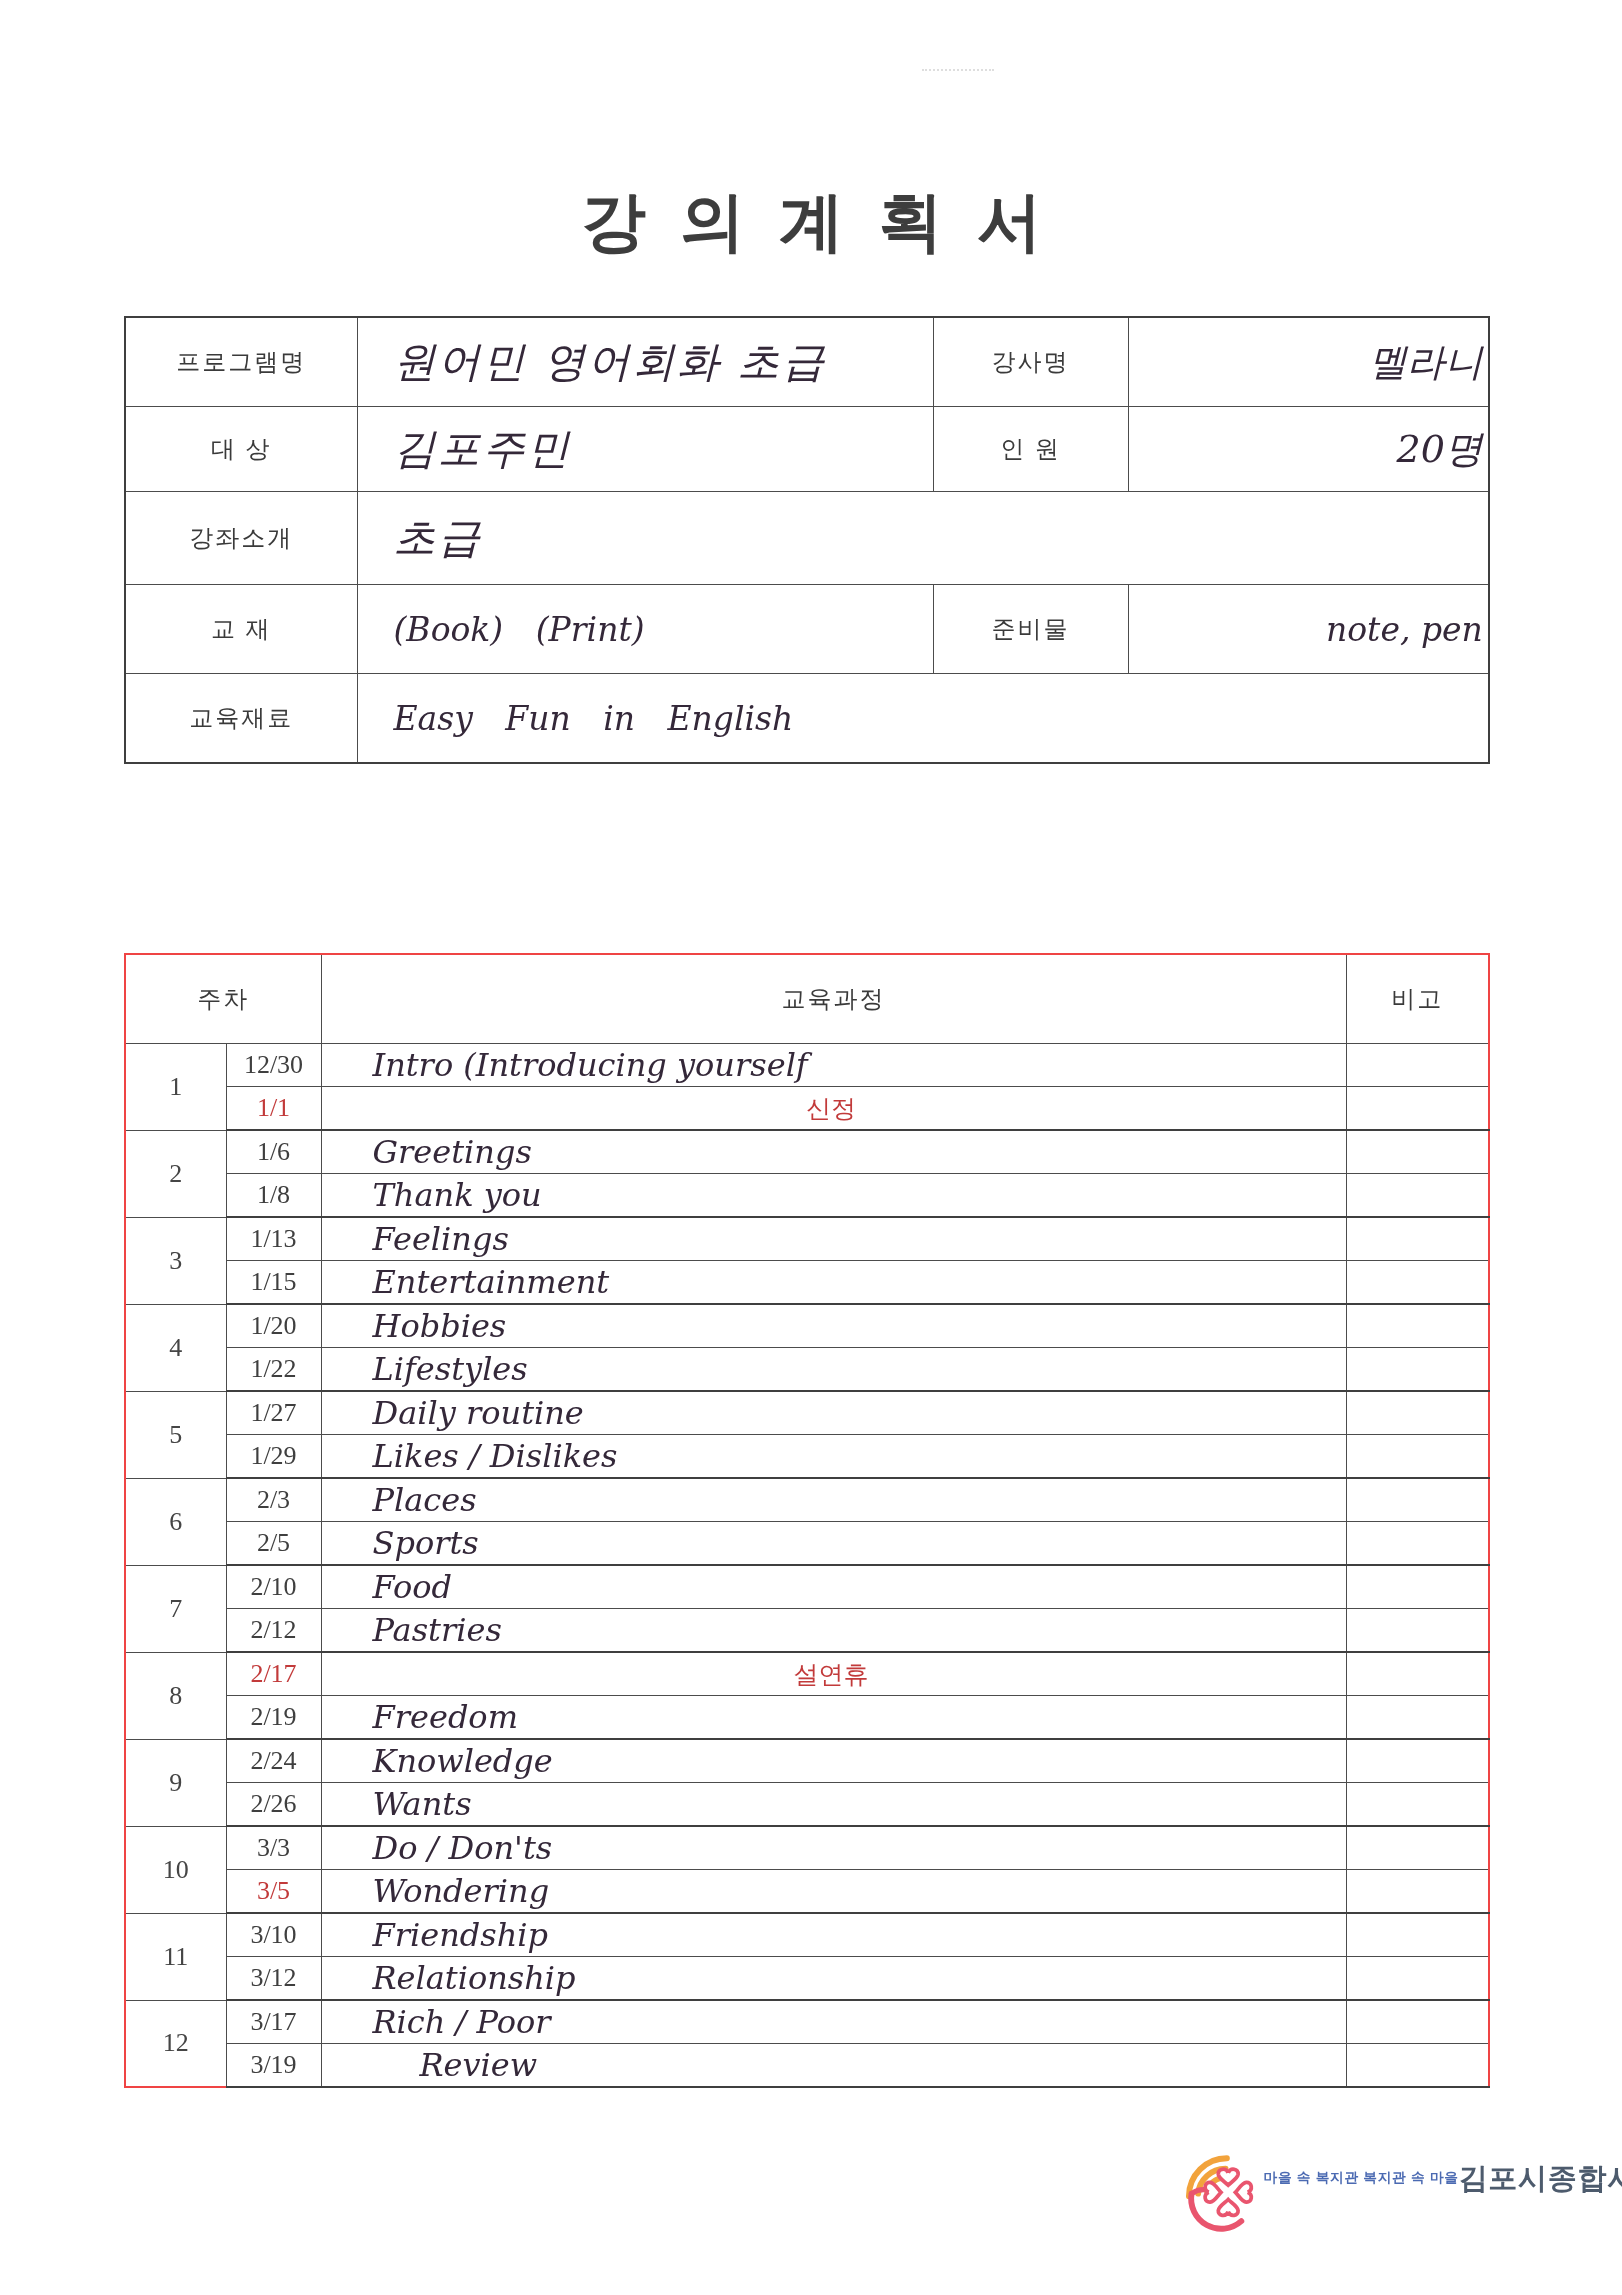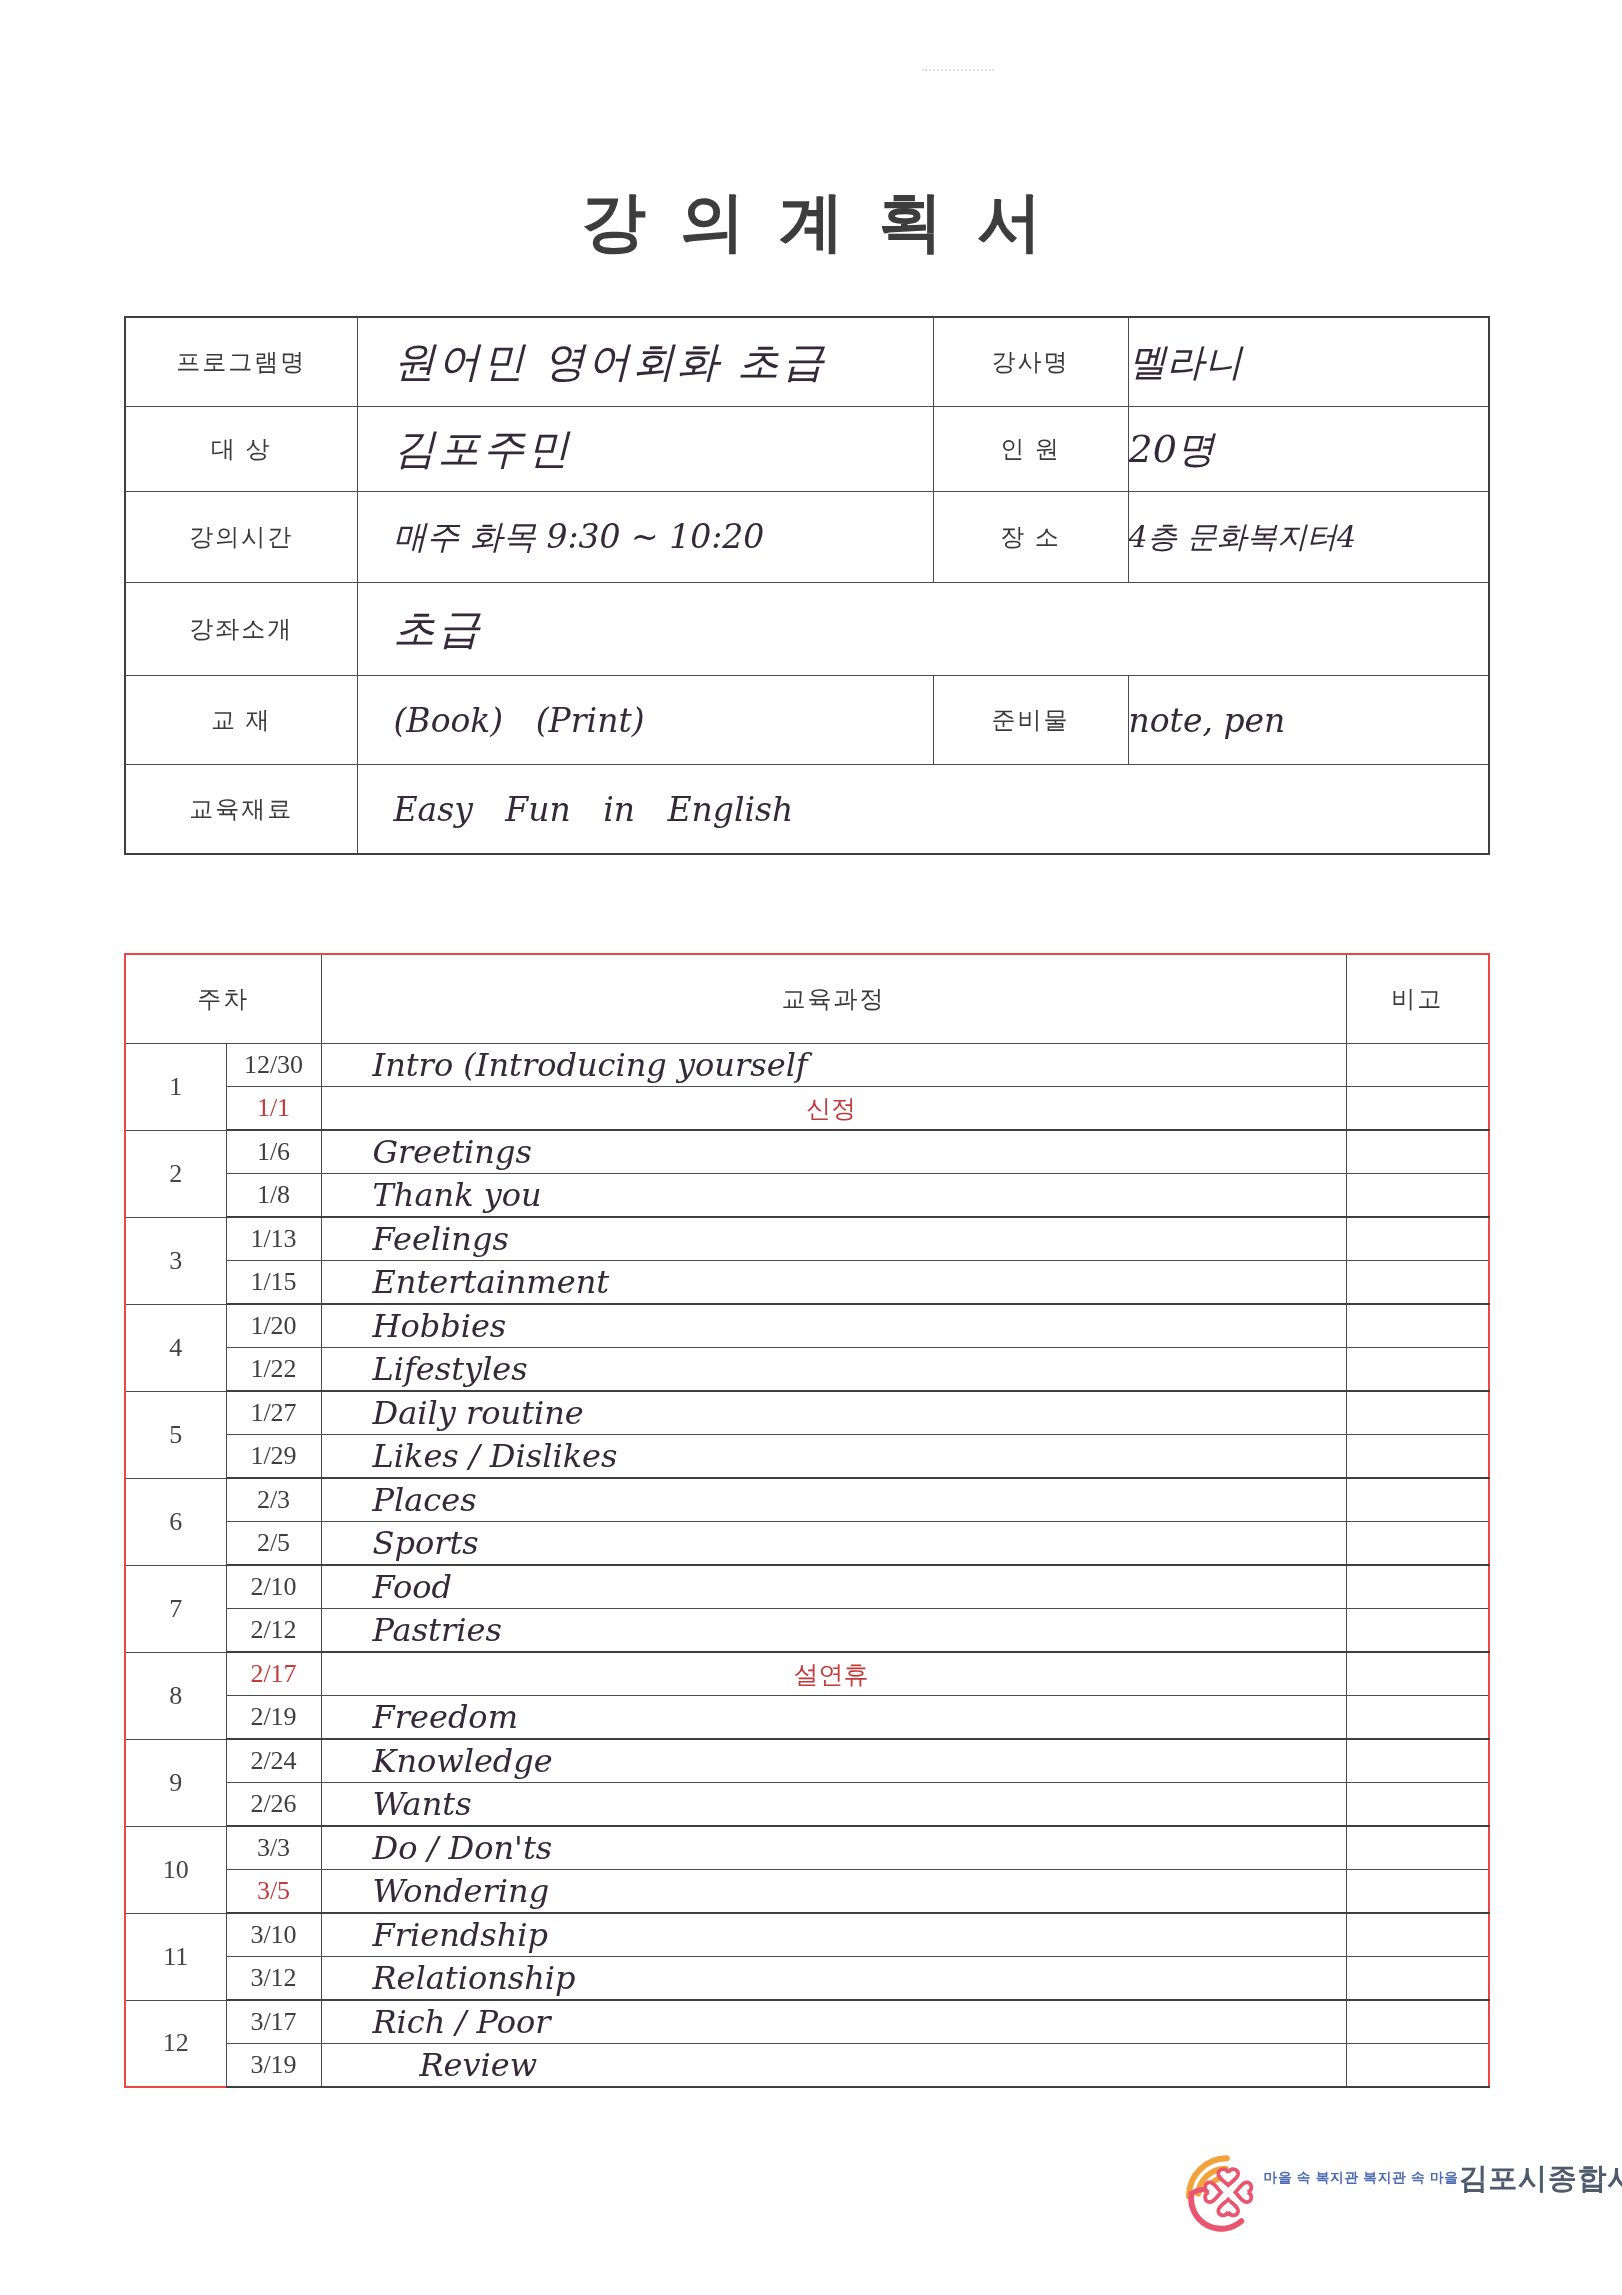--- a/index.html
+++ b/index.html
@@ -17,21 +17,21 @@
   tr.r1 td{height:88px;} tr.r2 td{height:84px;} tr.r3 td{height:90px;}
   tr.r4 td{height:92px;} tr.r5 td{height:88px;} tr.r6 td{height:88px;}
   tr.r7 td{height:88px;}
   .label{font-size:24px;color:#3a3a3a;text-align:center;letter-spacing:2px;}
   .hand{font-family:"DejaVu Serif",serif;font-style:italic;color:#342839;}
   .v-xl{font-size:42px;letter-spacing:2.6px;padding-left:36px;margin-top:36px;}
   .v-lg{font-size:38px;padding-left:36px;}
   .v-md{font-size:33px;padding-left:36px;}
   .goal{font-size:26px;line-height:1.28;padding-left:18.3px;}
   .spread{word-spacing:22px;}
-  .center-v{text-align:left;padding-left:0;}
+  .center-v{text-align:right;padding-left:11px;}
   
   tr.head td{height:88px;}
   .sched .head-label{font-size:24px;color:#3a3a3a;text-align:center;letter-spacing:2px;}
   tr.sub td{height:42px;}
   tr.week-end td{border-bottom:2px solid #3f3f3f;}
   .wnum{font-size:26px;color:#454545;text-align:center;font-family:"Liberation Serif",serif;}
   .date{font-size:26px;color:#3f3f3f;text-align:center;font-family:"Liberation Serif",serif;}
   .topic{font-size:32px;padding-left:51px;white-space:nowrap;}
   .holiday{font-family:"Liberation Sans",sans-serif;font-style:normal;font-size:25px;
            text-align:center;padding-left:0;}
@@ -67,26 +67,20 @@
       <td class="hand v-xl">원어민 영어회화 초급</td>
       <td class="label">강사명</td>
       <td class="hand v-lg center-v">멜라니</td>
     </tr>
     <tr class="r2">
       <td class="label">대 상</td>
       <td class="hand v-xl">김포주민</td>
       <td class="label">인 원</td>
       <td class="hand v-lg center-v">20명</td>
     </tr>
-    <tr class="r3">
-      <td class="label">강의시간</td>
-      <td class="hand v-md">매주 화목 9:30 ~ 10:20</td>
-      <td class="label">장 소</td>
-      <td class="hand center-v" style="font-size:30px">4층 문화복지터4</td>
-    </tr>
     <tr class="r4">
       <td class="label">강좌소개</td>
       <td class="hand v-xl" colspan="3">초급</td>
     </tr>
     <tr class="r6">
       <td class="label">교 재</td>
       <td class="hand v-md spread">(Book)  (Print)</td>
       <td class="label">준비물</td>
       <td class="hand v-md center-v">note, pen</td>
     </tr>

